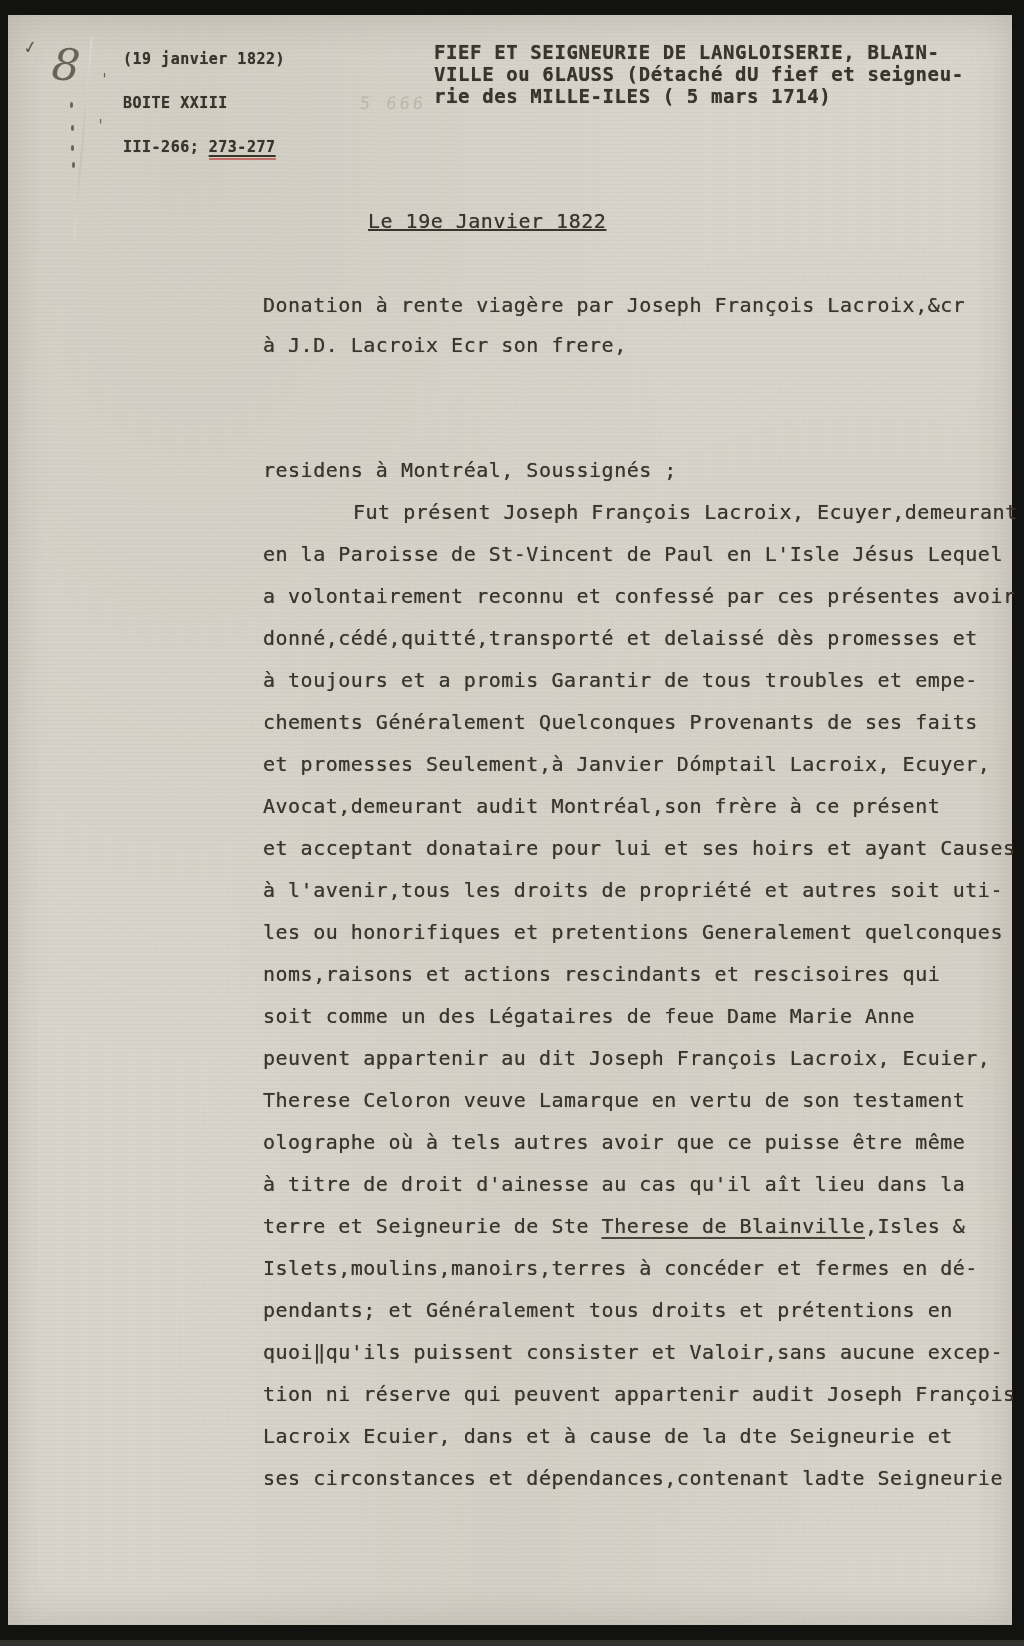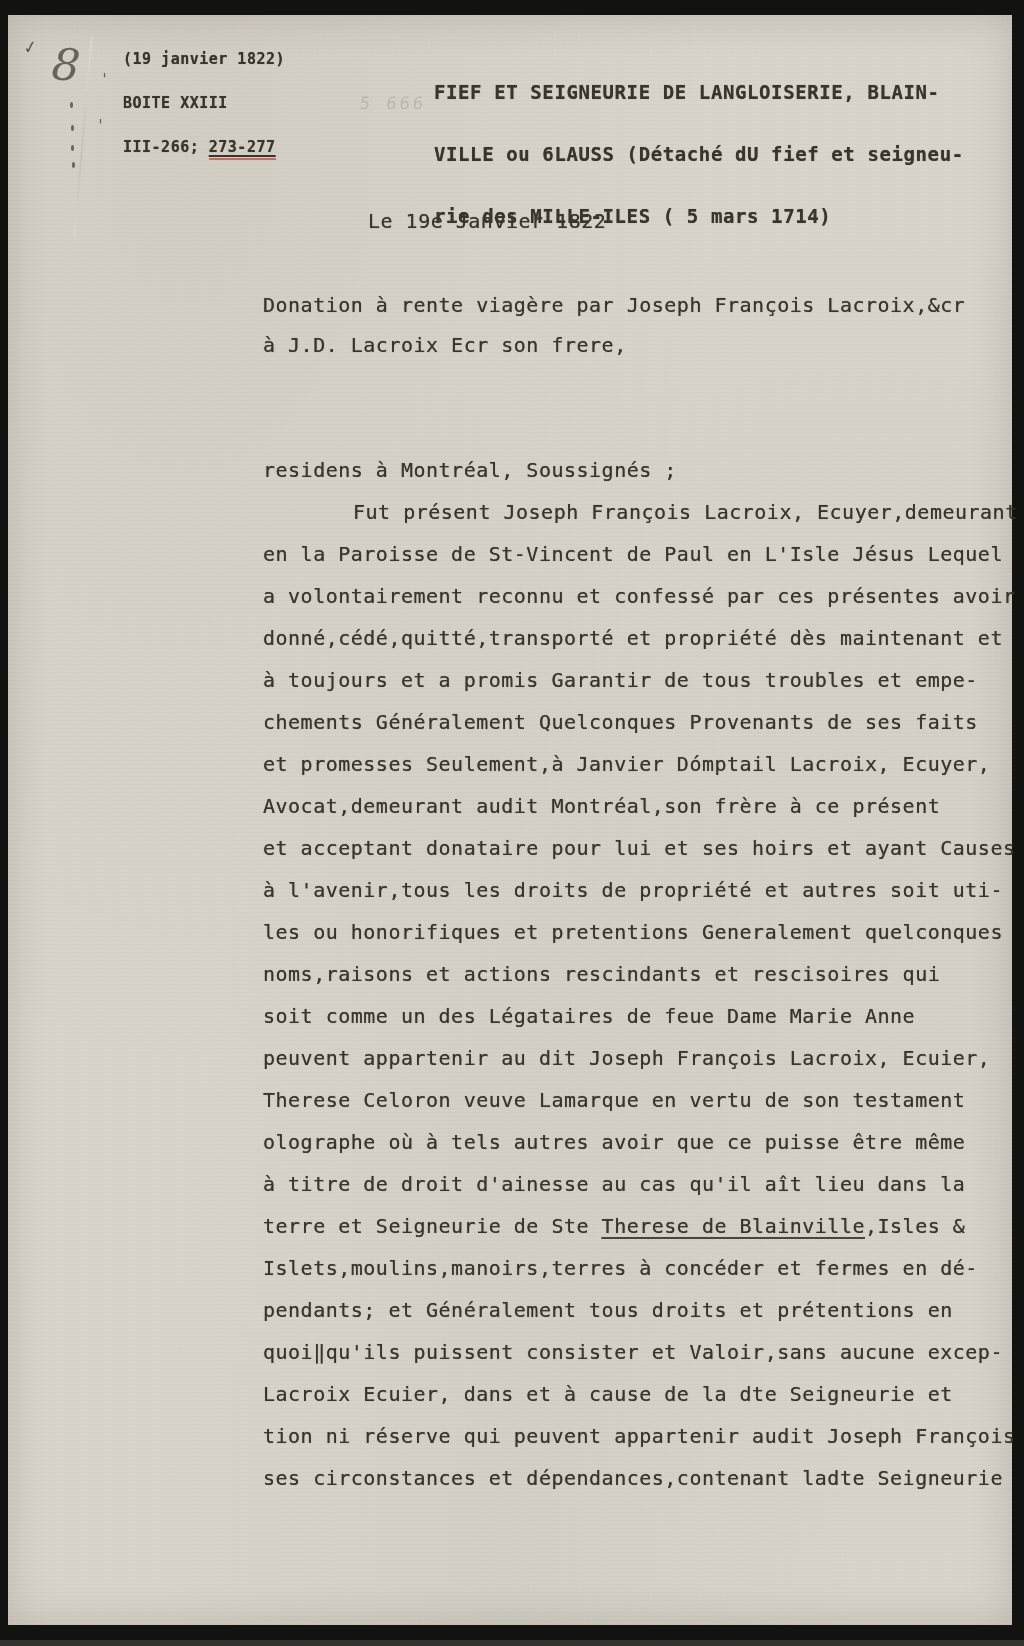--- a/index.html
+++ b/index.html
@@ -54,26 +54,26 @@
   }
   .header-left .hl-line { margin-bottom:22px; line-height:22px; white-space:nowrap; }
   .u-red {
     text-decoration:underline; text-decoration-thickness:1.5px; text-underline-offset:3px;
     border-bottom:2px solid rgba(191,84,76,0.8); padding-bottom:2px;
   }
   .header-right {
     position:absolute; left:426px; top:26px; width:585px;
     font-size:19px; font-weight:bold; letter-spacing:0.6px; line-height:22px;
   }
-  .header-right .hr-line { white-space:nowrap;margin-top:40px; }
+  .header-right .hr-line { white-space:nowrap; }
 
   
   .date-heading {
     position:absolute; left:360px; top:194px;
-    font-size:20px; letter-spacing:0.5px; white-space:nowrap;
+    font-size:20px; letter-spacing:0.5px; white-space:nowrap;text-decoration:underline;
   }
   .intro {
     position:absolute; left:255px; top:270px;
     font-size:20px; letter-spacing:0.5px; line-height:40px;
   }
   .intro .line { white-space:nowrap; }
   .body-block {
     position:absolute; left:255px; top:434px; width:760px;
     font-size:20px; letter-spacing:0.5px; line-height:42px;
   }
@@ -118,38 +118,38 @@
     <div class="intro ink">
       <div class="line">Donation à rente viagère par Joseph François Lacroix,&amp;cr</div>
       <div class="line">à J.D. Lacroix Ecr son frere,</div>
     </div>
 
     <div class="body-block ink">
         <div class="line"><span>residens à Montréal, Soussignés ;</span></div>
         <div class="line indent"><span>Fut présent Joseph François Lacroix, Ecuyer,demeurant</span></div>
         <div class="line"><span>en la Paroisse de St-Vincent de Paul en L'Isle Jésus Lequel</span></div>
         <div class="line"><span>a volontairement reconnu et confessé par ces présentes avoir</span></div>
-        <div class="line"><span>donné,cédé,quitté,transporté et propriété dès maintenant et</span></div>
+        <div class="line"><span>donné,cédé,quitté,transporté et delaissé dès promesses et</span></div>
         <div class="line"><span>à toujours et a promis Garantir de tous troubles et empe-</span></div>
         <div class="line"><span>chements Généralement Quelconques Provenants de ses faits</span></div>
         <div class="line"><span>et promesses Seulement,à Janvier Dómptail Lacroix, Ecuyer,</span></div>
         <div class="line"><span>Avocat,demeurant audit Montréal,son frère à ce présent</span></div>
         <div class="line"><span>et acceptant donataire pour lui et ses hoirs et ayant Causes</span></div>
         <div class="line"><span>à l'avenir,tous les droits de propriété et autres soit uti-</span></div>
         <div class="line"><span>les ou honorifiques et pretentions Generalement quelconques</span></div>
         <div class="line"><span>noms,raisons et actions rescindants et rescisoires qui</span></div>
         <div class="line"><span>soit comme un des Légataires de feue Dame Marie Anne</span></div>
         <div class="line"><span>peuvent appartenir au dit Joseph François Lacroix, Ecuier,</span></div>
         <div class="line"><span>Therese Celoron veuve Lamarque en vertu de son testament</span></div>
         <div class="line"><span>olographe où à tels autres avoir que ce puisse être même</span></div>
         <div class="line"><span>à titre de droit d'ainesse au cas qu'il aît lieu dans la</span></div>
         <div class="line"><span>terre et Seigneurie de Ste </span><span class="u-ink">Therese de Blainville</span><span>,Isles &amp;</span></div>
         <div class="line"><span>Islets,moulins,manoirs,terres à concéder et fermes en dé-</span></div>
         <div class="line"><span>pendants; et Généralement tous droits et prétentions en</span></div>
         <div class="line"><span>quoi‖qu'ils puissent consister et Valoir,sans aucune excep-</span></div>
+        <div class="line"><span>tion ni réserve qui peuvent appartenir audit Joseph François</span></div>
         <div class="line"><span>Lacroix Ecuier, dans et à cause de la dte Seigneurie et</span></div>
-        <div class="line"><span>tion ni réserve qui peuvent appartenir audit Joseph François</span></div>
         <div class="line"><span>ses circonstances et dépendances,contenant ladte Seigneurie</span></div>
       </div>
 
   </div>
   <div class="scanner-strip"></div>
 </div>
 
 </body></html>

